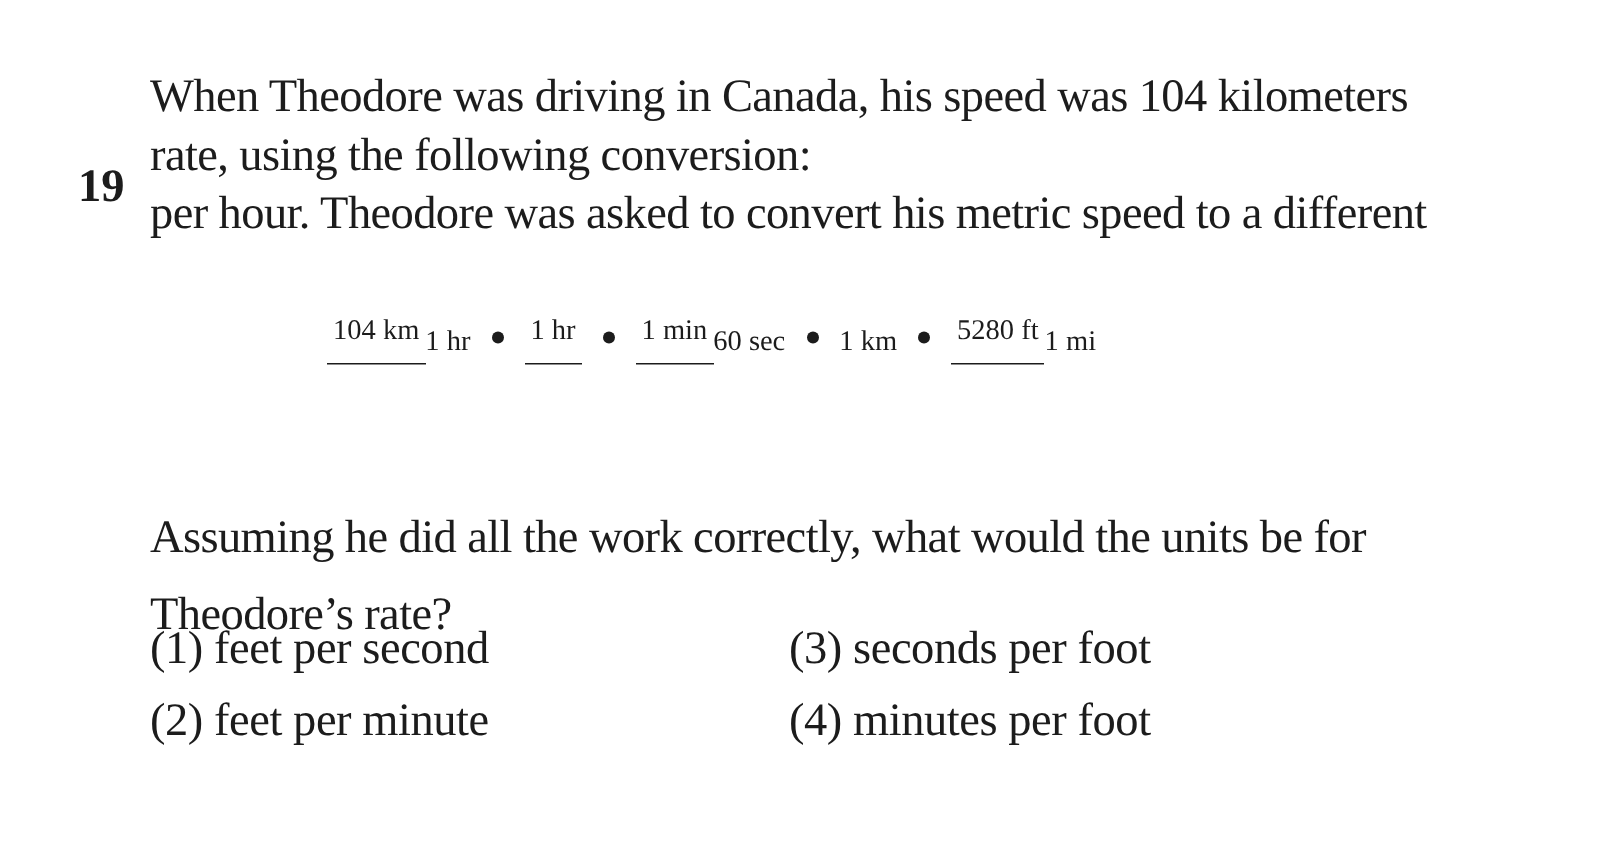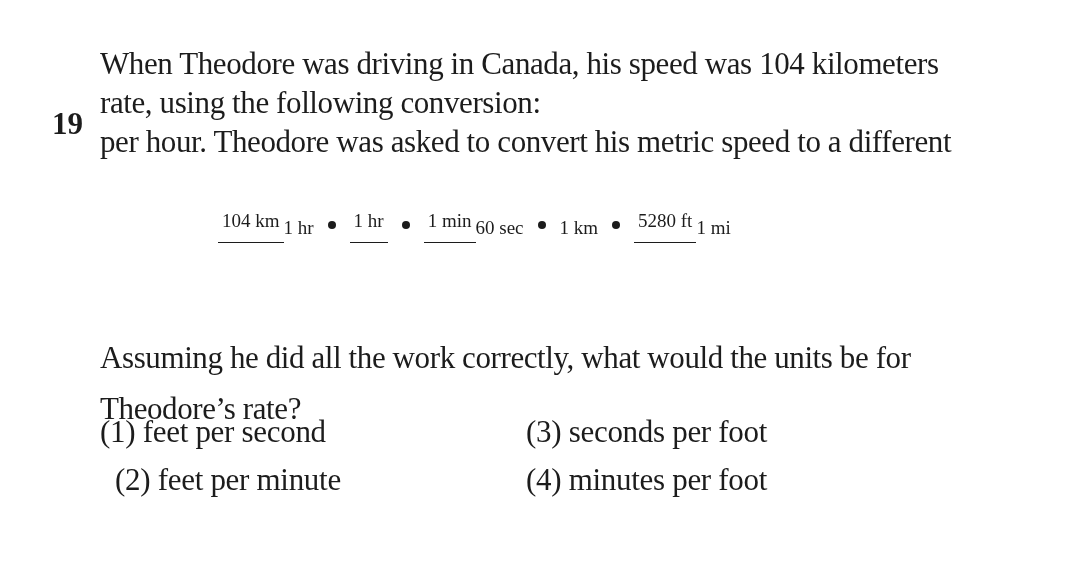--- a/index.html
+++ b/index.html
@@ -72,21 +72,21 @@
 <div class="prompt">
   <span class="line">Assuming he did all the work correctly, what would the units be for</span>
   <span class="line">Theodore’s rate?</span>
 </div>
 
 <div class="choices">
   <div class="choice" style="left:0; top:0;">
     <span>(1)</span>
     <span>feet per second</span>
   </div>
-  <div class="choice" style="left:0; top:48px;margin-left:15px;">
+  <div class="choice" style="left:0; top:48px;">
     <span>(2)</span>
     <span>feet per minute</span>
   </div>
   <div class="choice" style="left:426px; top:0;">
     <span>(3)</span>
     <span>seconds per foot</span>
   </div>
   <div class="choice" style="left:426px; top:48px;">
     <span>(4)</span>
     <span>minutes per foot</span>

